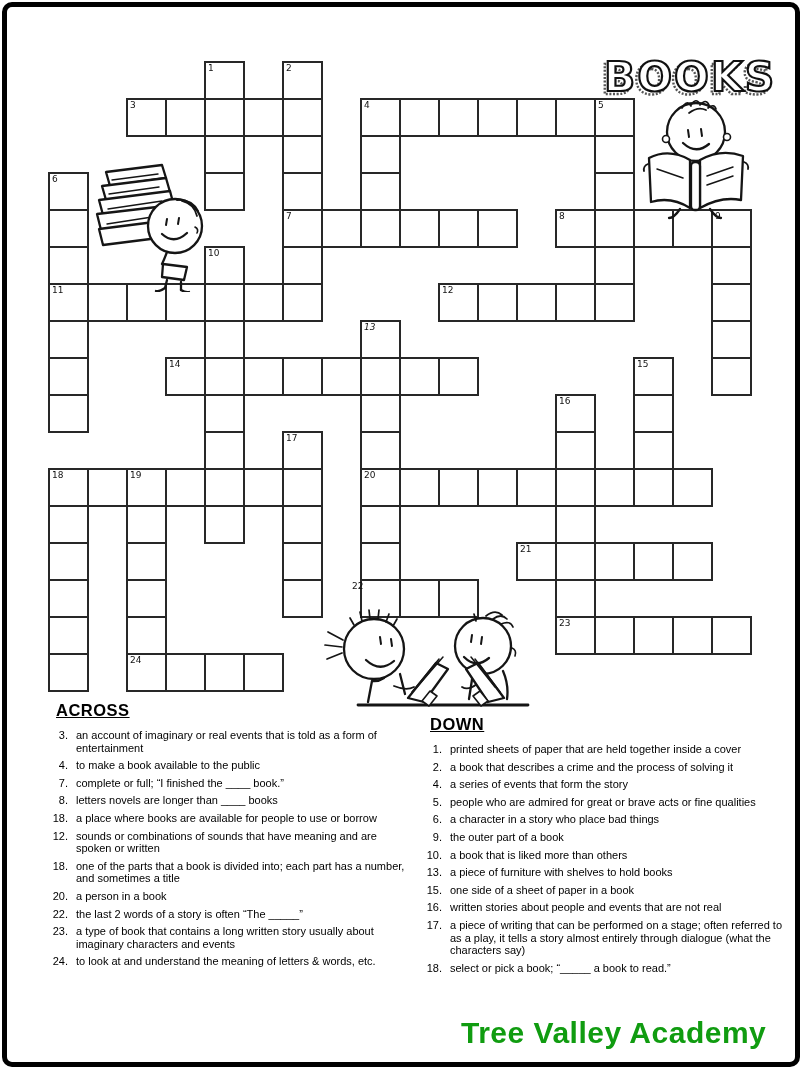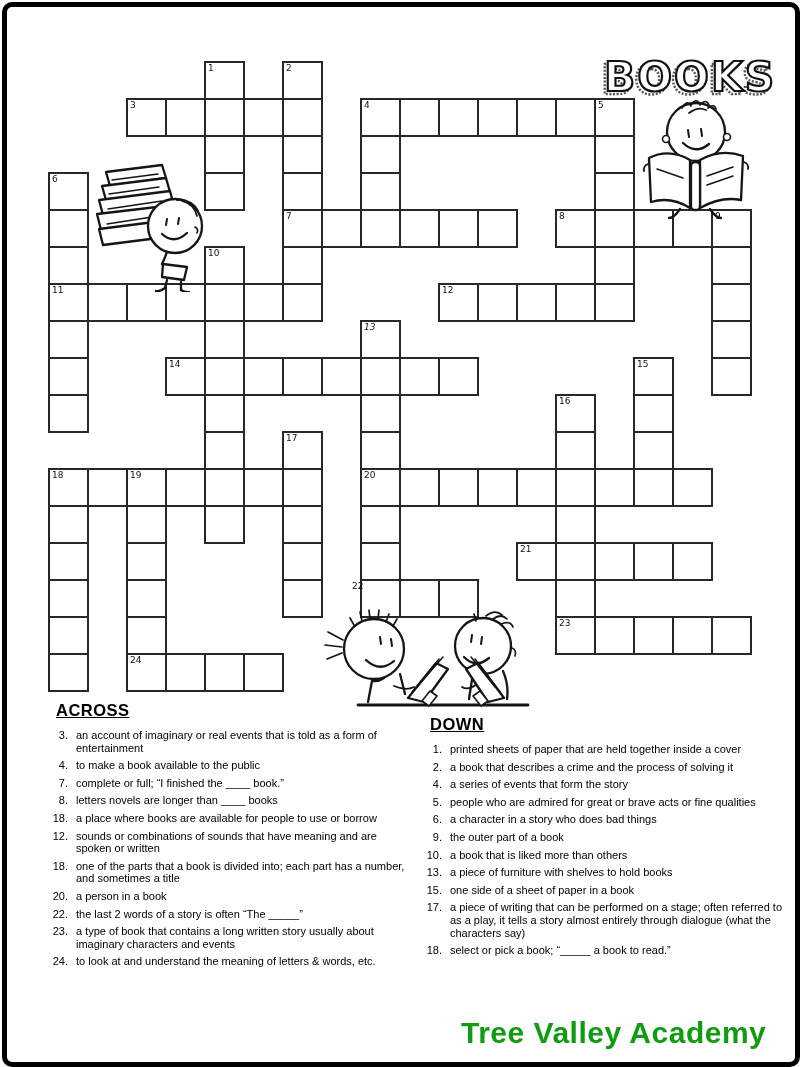--- a/index.html
+++ b/index.html
@@ -319,39 +319,43 @@
         <div class="clue">
           <div class="num">4.</div>
           <div class="txt">a series of events that form the story</div>
         </div>
         <div class="clue">
           <div class="num">5.</div>
           <div class="txt">people who are admired for great or brave acts or fine qualities</div>
         </div>
         <div class="clue">
           <div class="num">6.</div>
-          <div class="txt">a character in a story who does bad things</div>
+          <div class="txt">a character in a story who place bad things</div>
         </div>
         <div class="clue">
           <div class="num">9.</div>
           <div class="txt">the outer part of a book</div>
         </div>
         <div class="clue">
           <div class="num">10.</div>
           <div class="txt">a book that is liked more than others</div>
         </div>
         <div class="clue">
           <div class="num">13.</div>
           <div class="txt">a piece of furniture with shelves to hold books</div>
         </div>
         <div class="clue">
           <div class="num">15.</div>
           <div class="txt">one side of a sheet of paper in a book</div>
         </div>
         <div class="clue">
+          <div class="num">16.</div>
+          <div class="txt">written stories about people and events that are not real</div>
+        </div>
+        <div class="clue">
           <div class="num">17.</div>
           <div class="txt">a piece of writing that can be performed on a stage; often referred to as a play, it tells a story almost entirely through dialogue (what the characters say)</div>
         </div>
         <div class="clue">
           <div class="num">18.</div>
           <div class="txt">select or pick a book; “_____ a book to read.”</div>
         </div>
       </div>
   </div>
 

